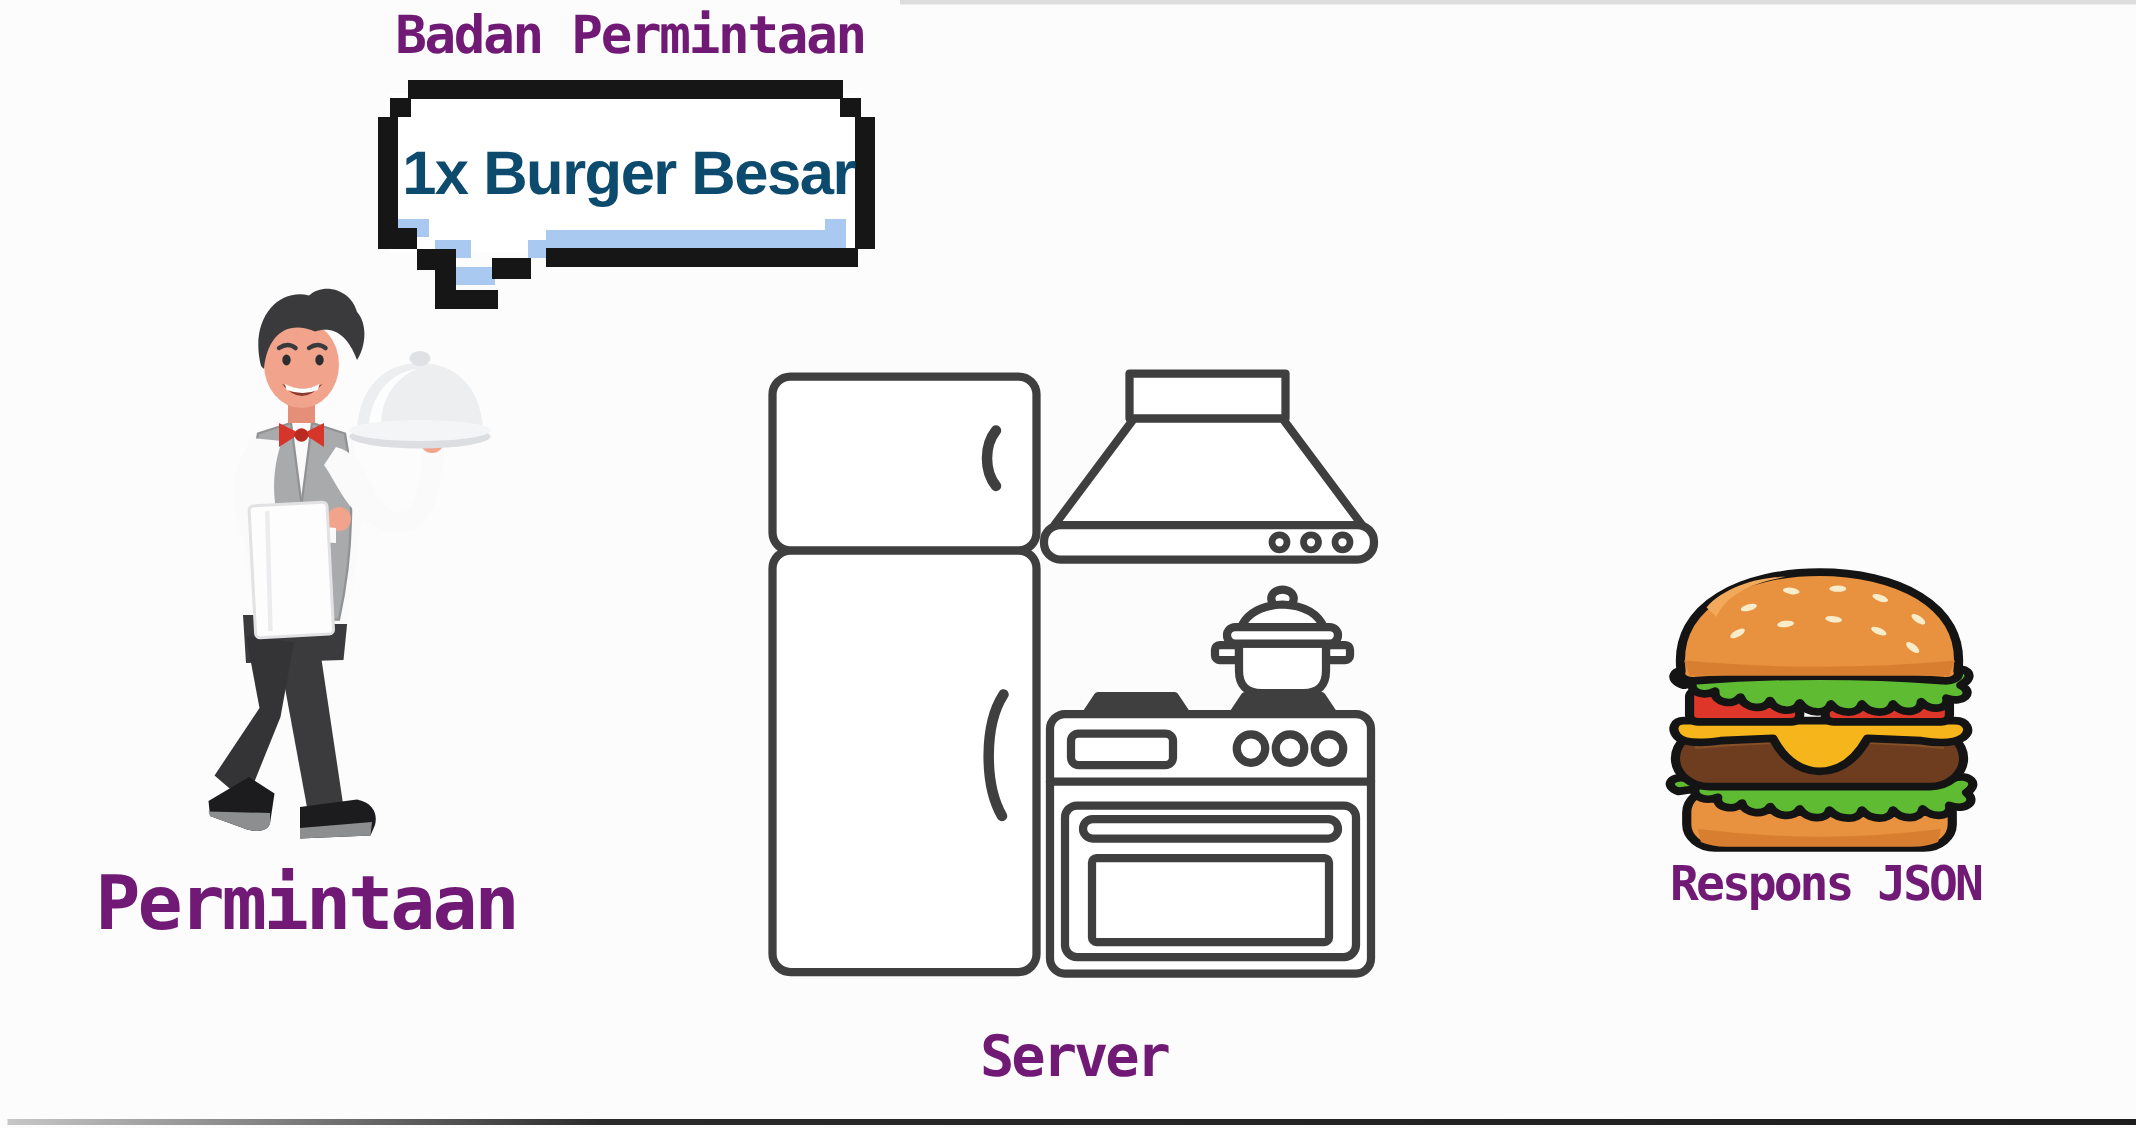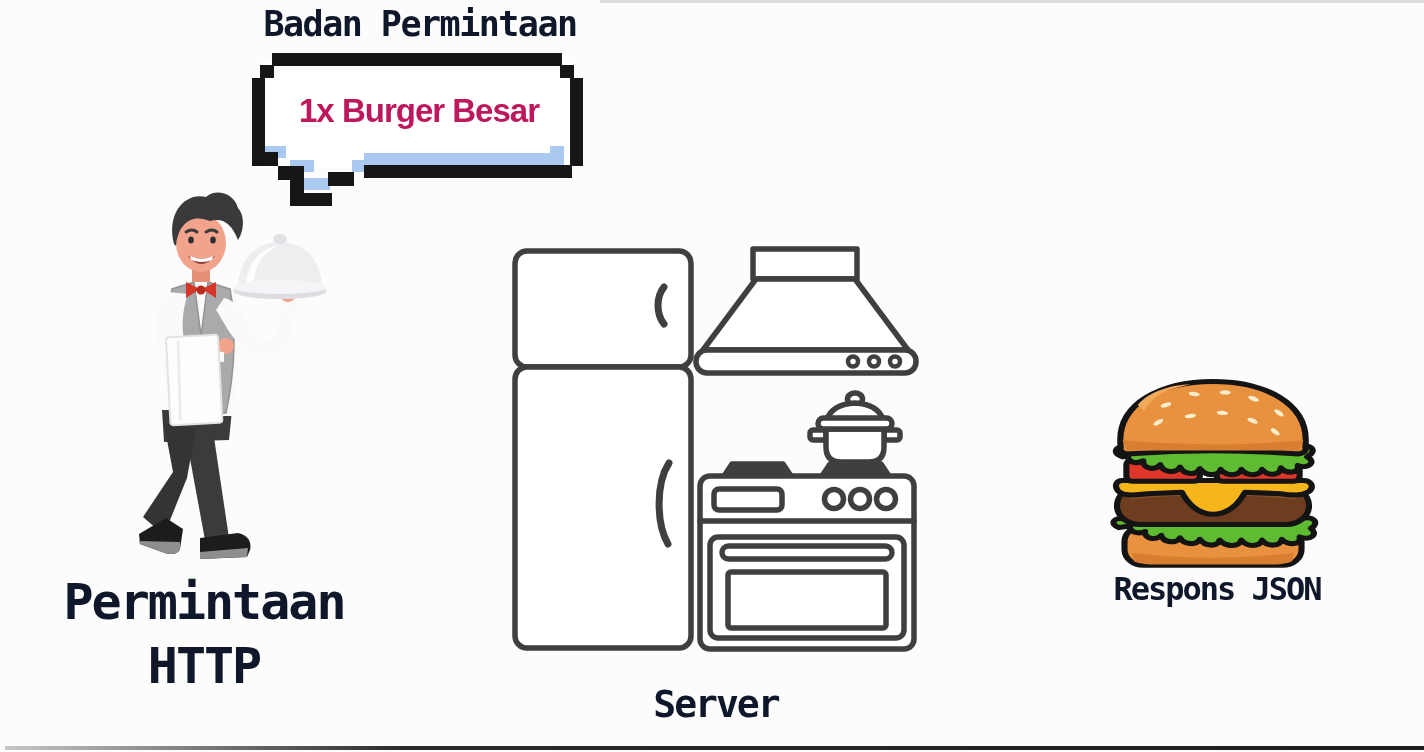--- a/index.html
+++ b/index.html
@@ -2,29 +2,29 @@
 <html><head>
 <meta charset="utf-8">
 <style>
   html,body{margin:0;padding:0;}
   #stage{
     position:relative;width:1424px;height:752px;overflow:hidden;
     background:#fcfcfc;font-family:"DejaVu Sans Mono",monospace;color:#121212;
   }
   .abs{position:absolute;}
   .mono-label{
-    font-family:"DejaVu Sans Mono",monospace;font-weight:700;color:#0f172a;
+    font-family:"DejaVu Sans Mono",monospace;font-weight:700;color:#701a75;
     text-align:center;white-space:nowrap;
   }
   #label-badan{left:240px;top:4px;width:360px;font-size:35px;letter-spacing:-1.5px;}
   #bubble-svg{left:248px;top:50px;}
   #bubble-text{
     left:268px;top:92px;width:302px;text-align:center;
-    font-family:"Liberation Sans",sans-serif;font-weight:700;font-size:33px;
-    letter-spacing:-1px;color:#be185d;white-space:nowrap;
+    font-family:"Liberation Sans",sans-serif;font-weight:700;font-size:41px;
+    letter-spacing:-1px;color:#0c4a6e;white-space:nowrap;
   }
   #waiter-svg{left:128px;top:186px;}
   #label-permintaan{left:26px;top:570px;width:356px;font-size:50px;line-height:64px;letter-spacing:-2px;}
   #kitchen-svg{left:500px;top:240px;}
   #label-server{left:558px;top:682px;width:316px;font-size:38px;letter-spacing:-2px;}
   #burger-svg{left:1100px;top:372px;}
   #label-respons{left:1018px;top:570px;width:398px;font-size:32px;letter-spacing:-2px;}
   #top-edge-line{left:600px;top:0;width:824px;height:3px;background:#cccccc;opacity:.65;}
   #bottom-edge-line{
     left:5px;top:746px;width:1419px;height:4px;
@@ -123,21 +123,20 @@
       <ellipse cx="152" cy="105" rx="47" ry="8" fill="#dcdee1"></ellipse>
       <path d="M110,100 C112,70 130,56 152,56 C174,56 192,70 194,100 Z" fill="#eceef0"></path>
       <path d="M118,96 C121,74 134,62 150,60 C136,66 127,78 126,96 Z" fill="#ffffff" opacity="0.85"></path>
       <ellipse cx="152" cy="53" rx="7" ry="5" fill="#dfe1e4"></ellipse>
       <ellipse cx="152" cy="101" rx="47" ry="7" fill="#f4f5f6"></ellipse>
     </g>
   </svg>
 
   <div id="label-permintaan" class="abs mono-label">
     <div>Permintaan</div>
-    <div>HTTP</div>
   </div>
 
   <svg id="kitchen-svg" class="abs" width="430" height="420" viewBox="500 240 430 420" fill="#ffffff" stroke="#3f3f3f" stroke-width="5.5" stroke-linejoin="round" stroke-linecap="round">
 
     <g>
       <rect x="753" y="249" width="104" height="30"></rect>
       <path d="M756,279 L855,279 L908,350 L703,350 Z"></path>
       <rect x="696" y="350" width="220" height="23" rx="11"></rect>
       <circle cx="853" cy="361.5" r="5" stroke-width="4.5"></circle>
       <circle cx="874" cy="361.5" r="5" stroke-width="4.5"></circle>

